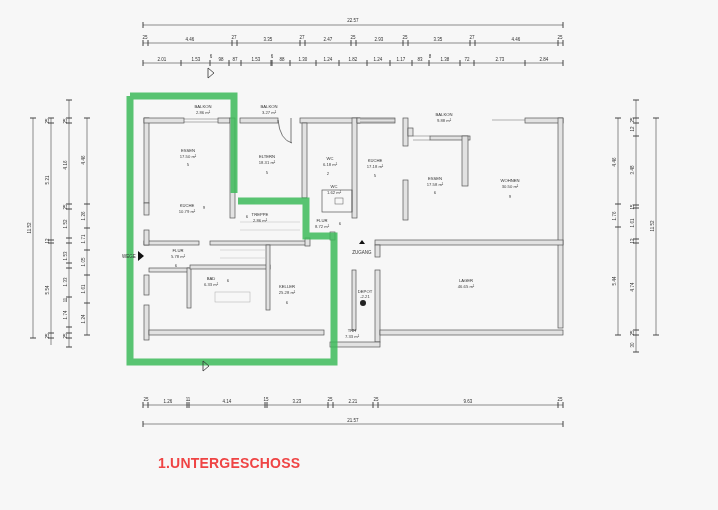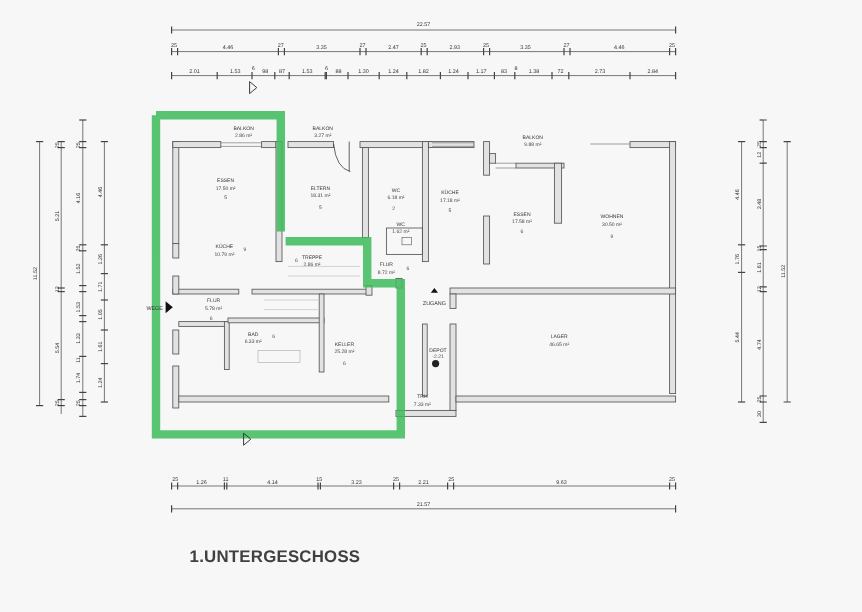--- a/index.html
+++ b/index.html
@@ -1,21 +1,21 @@
 <!DOCTYPE html>
 <html><head>
 <meta charset="utf-8">
 <style>
   html,body{margin:0;padding:0;}
   body{width:718px;height:510px;background:#f7f7f7;position:relative;overflow:hidden;font-family:"Liberation Sans",sans-serif;}
   #plan{position:absolute;left:0;top:0;width:718px;height:510px;}
   .dim-text{font-family:"Liberation Sans",sans-serif;font-size:4.5px;fill:#333;}
   .room-name{font-family:"Liberation Sans",sans-serif;font-size:4.2px;fill:#333;}
   .room-area{font-family:"Liberation Sans",sans-serif;font-size:4.2px;fill:#444;}
-  .title{position:absolute;left:158px;top:455px;font-family:"Liberation Sans",sans-serif;font-weight:bold;font-size:14px;color:#404040;letter-spacing:0.2px;}
+  .title{position:absolute;left:158px;top:455px;font-family:"Liberation Sans",sans-serif;font-weight:bold;font-size:14px;color:#ef4444;letter-spacing:0.2px;}
 </style>
 </head>
 <body>
 
 <svg id="plan" viewBox="0 0 718 510" xmlns="http://www.w3.org/2000/svg">
 
   <g stroke="#444" stroke-width="0.6">
     <line x1="143" y1="25" x2="563" y2="25"></line>
     <line x1="143" y1="43" x2="563" y2="43"></line>
     <line x1="143" y1="63" x2="563" y2="63"></line>

